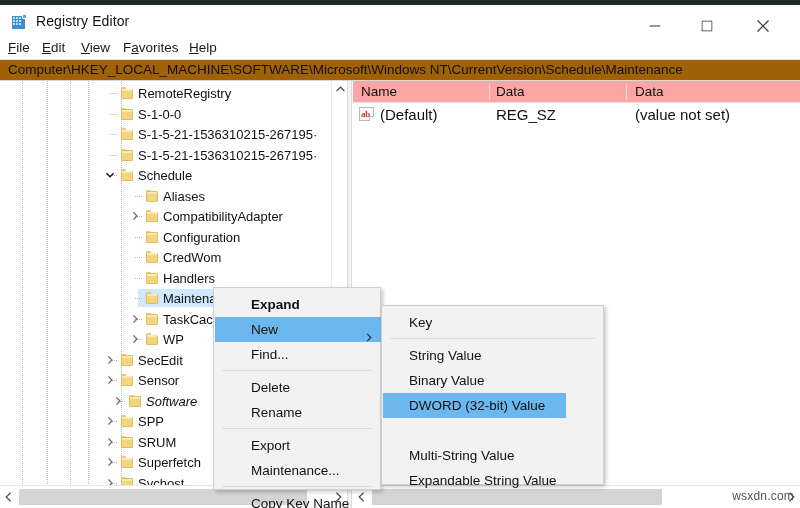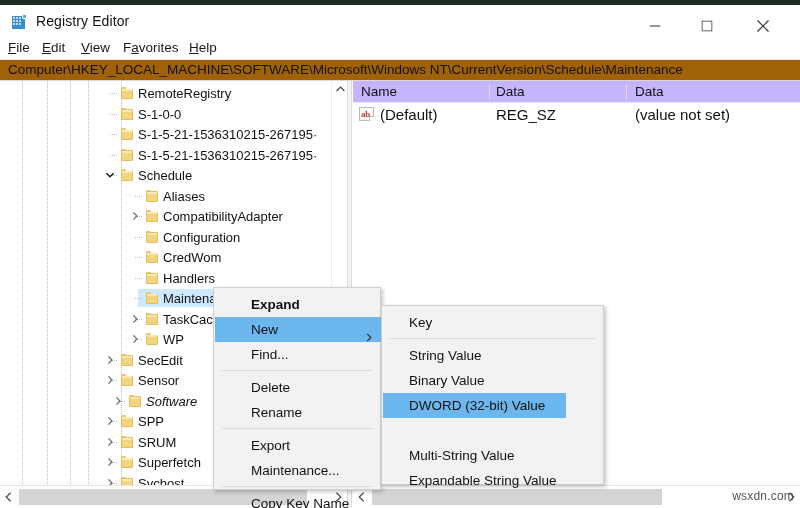--- a/index.html
+++ b/index.html
@@ -68,21 +68,21 @@
   .selrow{position:absolute;height:18px;background:#cde8ff;}
 
   
   .tvscroll{position:absolute;right:0;top:0;width:16px;height:404px;background:#fff;border-left:1px solid #ececec;box-sizing:border-box;}
   .tvscroll .arrow{position:absolute;left:0;width:16px;height:16px;}
   .tvscroll .arrow svg{position:absolute;left:4px;top:5px;}
   .tvscroll .up{top:0;}
   .tvscroll .track{position:absolute;left:0;top:16px;width:16px;bottom:0;background:#fff;}
 
   
-  .lhead{position:absolute;left:0;top:0;width:447px;height:22px;background:#c4b5fd;border-bottom:1px solid #e6e6e6;box-sizing:border-box;}
+  .lhead{position:absolute;left:0;top:0;width:447px;height:22px;background:#fca5a5;border-bottom:1px solid #e6e6e6;box-sizing:border-box;}
   .lhead .col{position:absolute;top:3px;font-size:13.5px;color:#111;}
   .lhead .div{position:absolute;top:3px;width:1px;height:16px;background:#dedede;}
   .lrow{position:absolute;left:0;height:21px;width:447px;}
   .lrow .cell{position:absolute;top:2px;font-size:15px;color:#111;white-space:nowrap;}
   .abicon{position:absolute;left:6px;top:3px;width:15px;height:14px;background:#fff;border:1px solid #b9b9b9;box-sizing:border-box;}
   .abicon span{position:absolute;left:1px;top:0px;font-size:9px;line-height:12px;color:#c0392b;font-weight:bold;font-family:"Liberation Serif",serif;letter-spacing:-0.3px;}
   .abicon .fold{position:absolute;right:-1px;bottom:-1px;width:5px;height:5px;background:#fff;border-left:1px solid #b9b9b9;border-top:1px solid #b9b9b9;box-sizing:border-box;}
 
   
   .hscroll{position:absolute;height:23px;background:#fff;border-top:1px solid #e6e6e6;box-sizing:border-box;}

